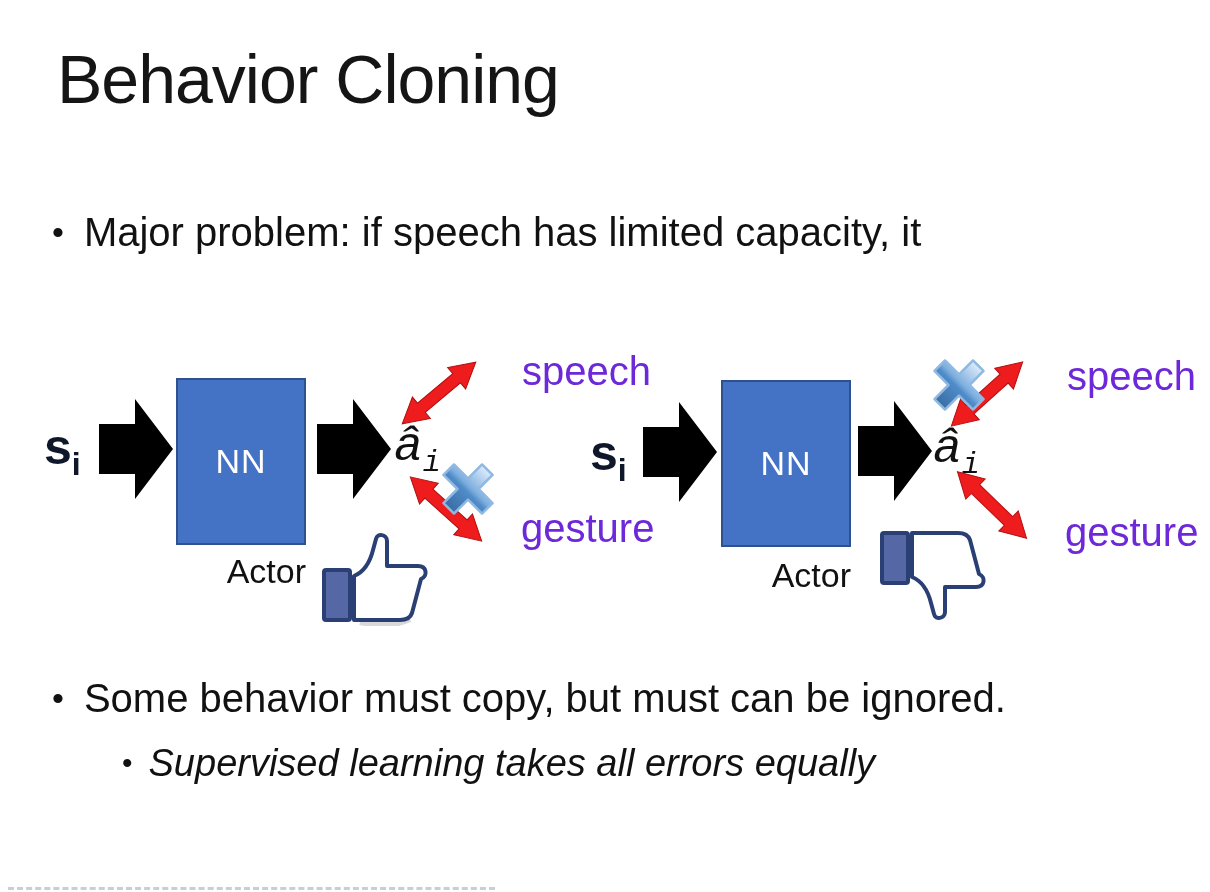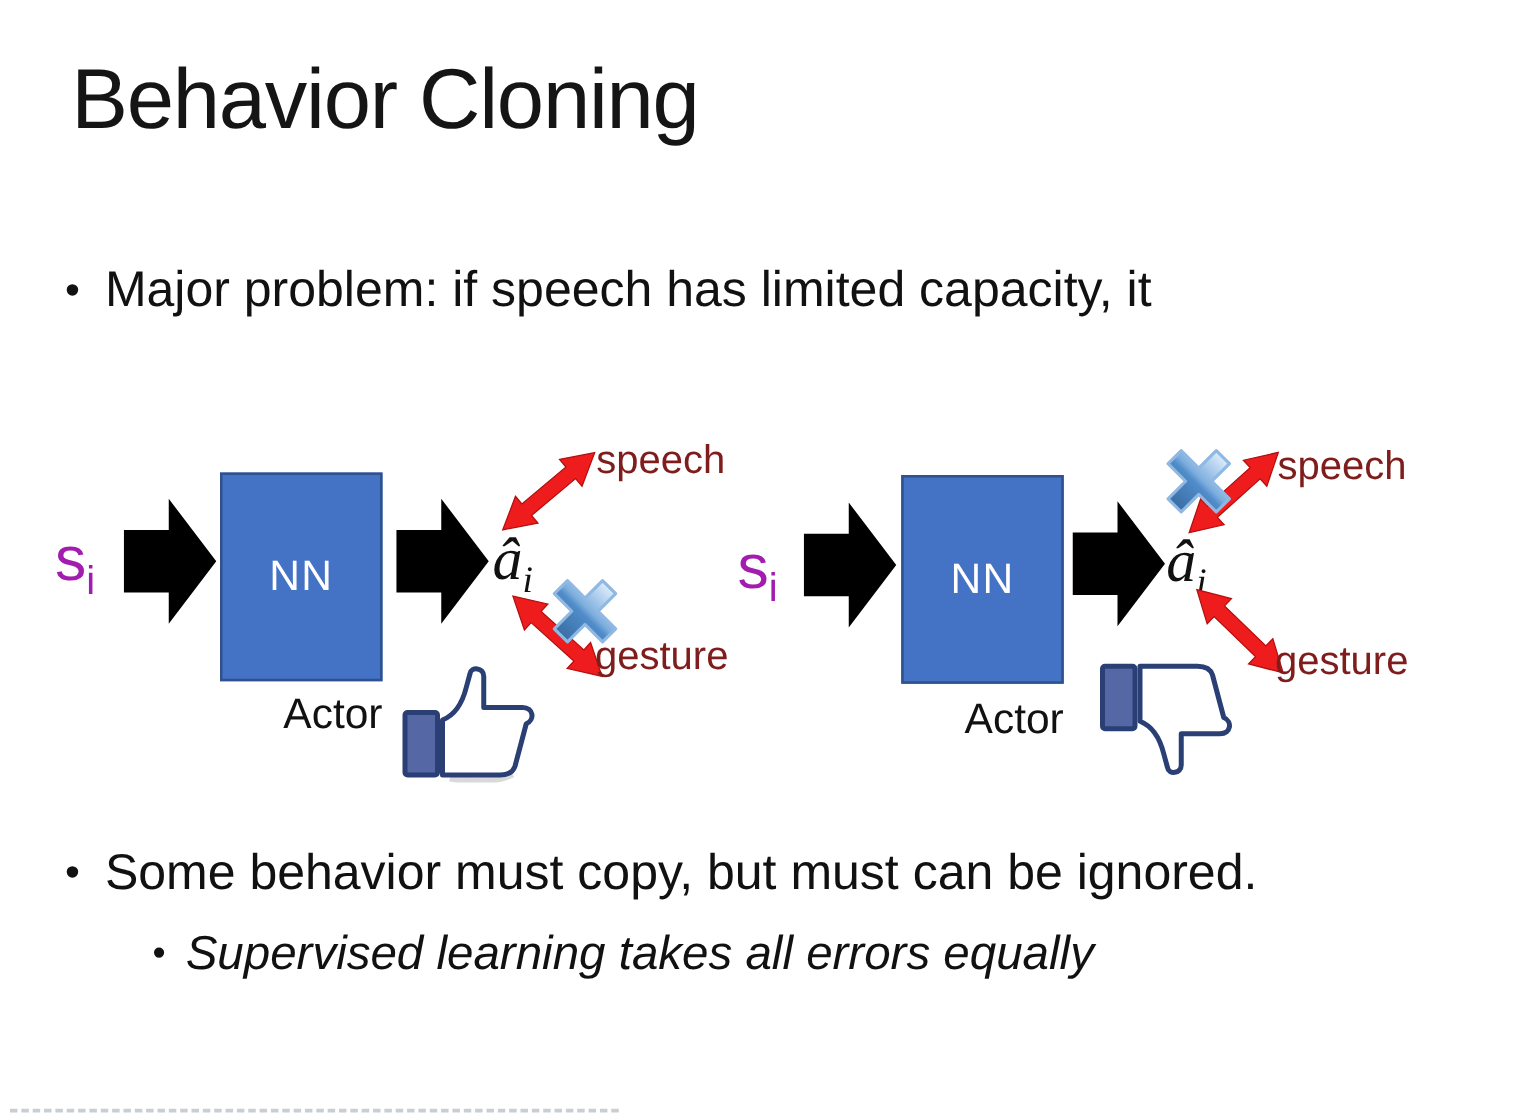--- a/index.html
+++ b/index.html
@@ -15,36 +15,36 @@
   .bullet .marker { font-size:34px; line-height:52px; margin-right:20px; color:#111; }
   .bullet .btext { font-size:40px; line-height:52px; color:#111; }
   .bullet-main1 { left:52px; top:206px; }
   .bullet-main2 { left:52px; top:672px; }
   .bullet-sub1  { left:122px; top:738px; }
   .bullet-sub1 .marker { font-size:30px; line-height:50px; margin-right:16px; }
   .bullet-sub1 .btext { font-size:38px; line-height:50px;font-style:italic; }
 
   
   .abs { position:absolute; }
-  .io-label { font-size:50px; color:#a21caf; }
+  .io-label { font-size:50px; color:#0f172a;font-weight:bold; }
   .io-label sub { font-size:32px; }
-  .out-label { font-family:Liberation Serif, serif; font-style:italic; font-size:48px; color:#111; }
+  .out-label { font-family:Liberation Mono, monospace; font-style:italic; font-size:48px; color:#111; }
   .out-label sub { font-size:30px; font-style:italic; }
 
   .nn-box {
     position:absolute; width:130px; height:167px;
     background:#4472C4; border:2px solid #2F528F;
     display:flex; align-items:center; justify-content:center;
     color:#ffffff; font-size:34px; letter-spacing:1px;
   }
   .caption { position:absolute; width:130px; text-align:right; font-size:34px; color:#111; }
 
   .blk-arrow { position:absolute; width:76px; height:106px; }
   .dbl-arrow { position:absolute; width:100px; height:34px; }
-  .branch-label { position:absolute; font-size:32px; color:#7f1d1d; }
+  .branch-label { position:absolute; font-size:40px; color:#6d28d9;margin-left:45px; }
   .cross { position:absolute; width:62px; height:62px; }
   .thumb { position:absolute; width:116px; height:96px; }
   .thumb.flipped svg { transform:scaleY(-1); }
 
   .bottom-dashes {
     position:absolute; left:8px; bottom:2px; width:487px; height:0;
     border-top:3px dashed #c9ced3;
   }
 </style>
 </head>

